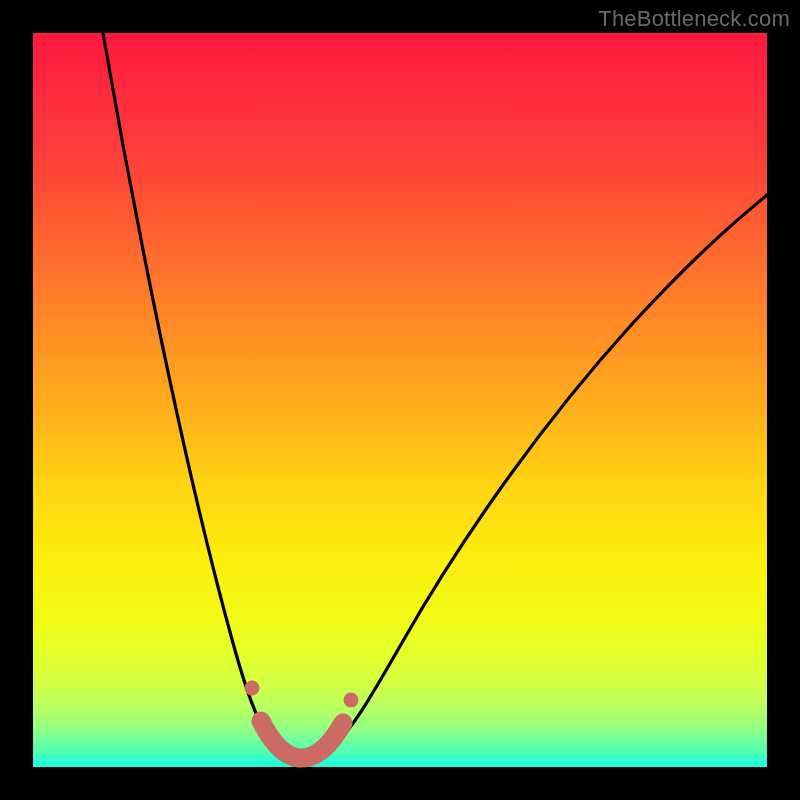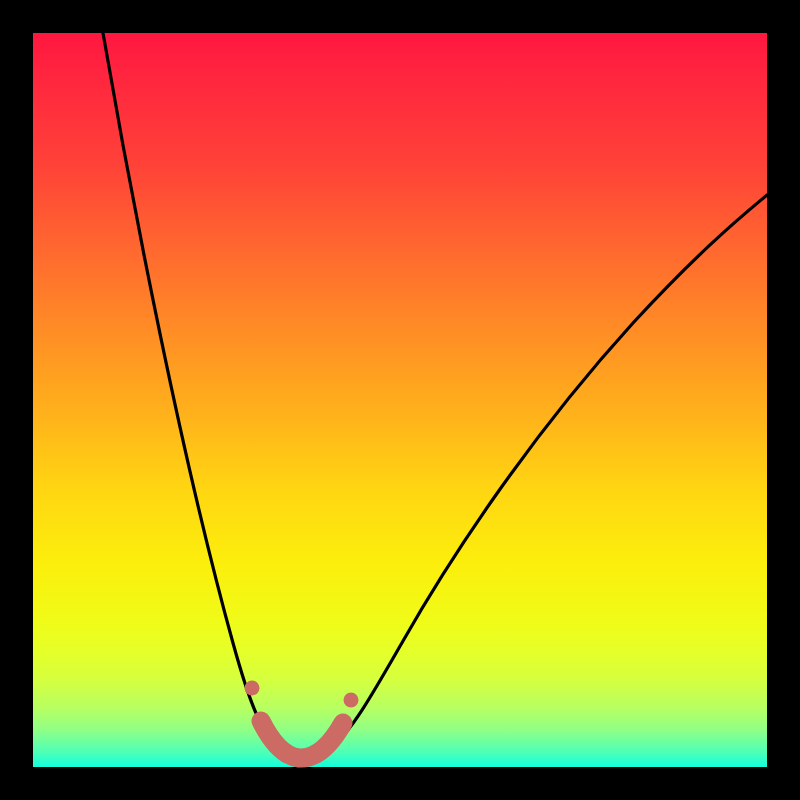--- a/index.html
+++ b/index.html
@@ -84,14 +84,15 @@
       <path d="M 228 688
                C 238 708, 250 723, 266 725
                C 282 726, 296 715, 310 690" fill="none" stroke="#cc6b63" stroke-width="19" stroke-linecap="round"></path>
 
       <circle cx="219" cy="655" r="7.5" fill="#cc6b63"></circle>
       <circle cx="318" cy="667" r="7.5" fill="#cc6b63"></circle>
     </svg>
 
   </div>
 
+  <div class="watermark">TheBottleneck.com</div>
 
 </div>
 
 </body></html>

